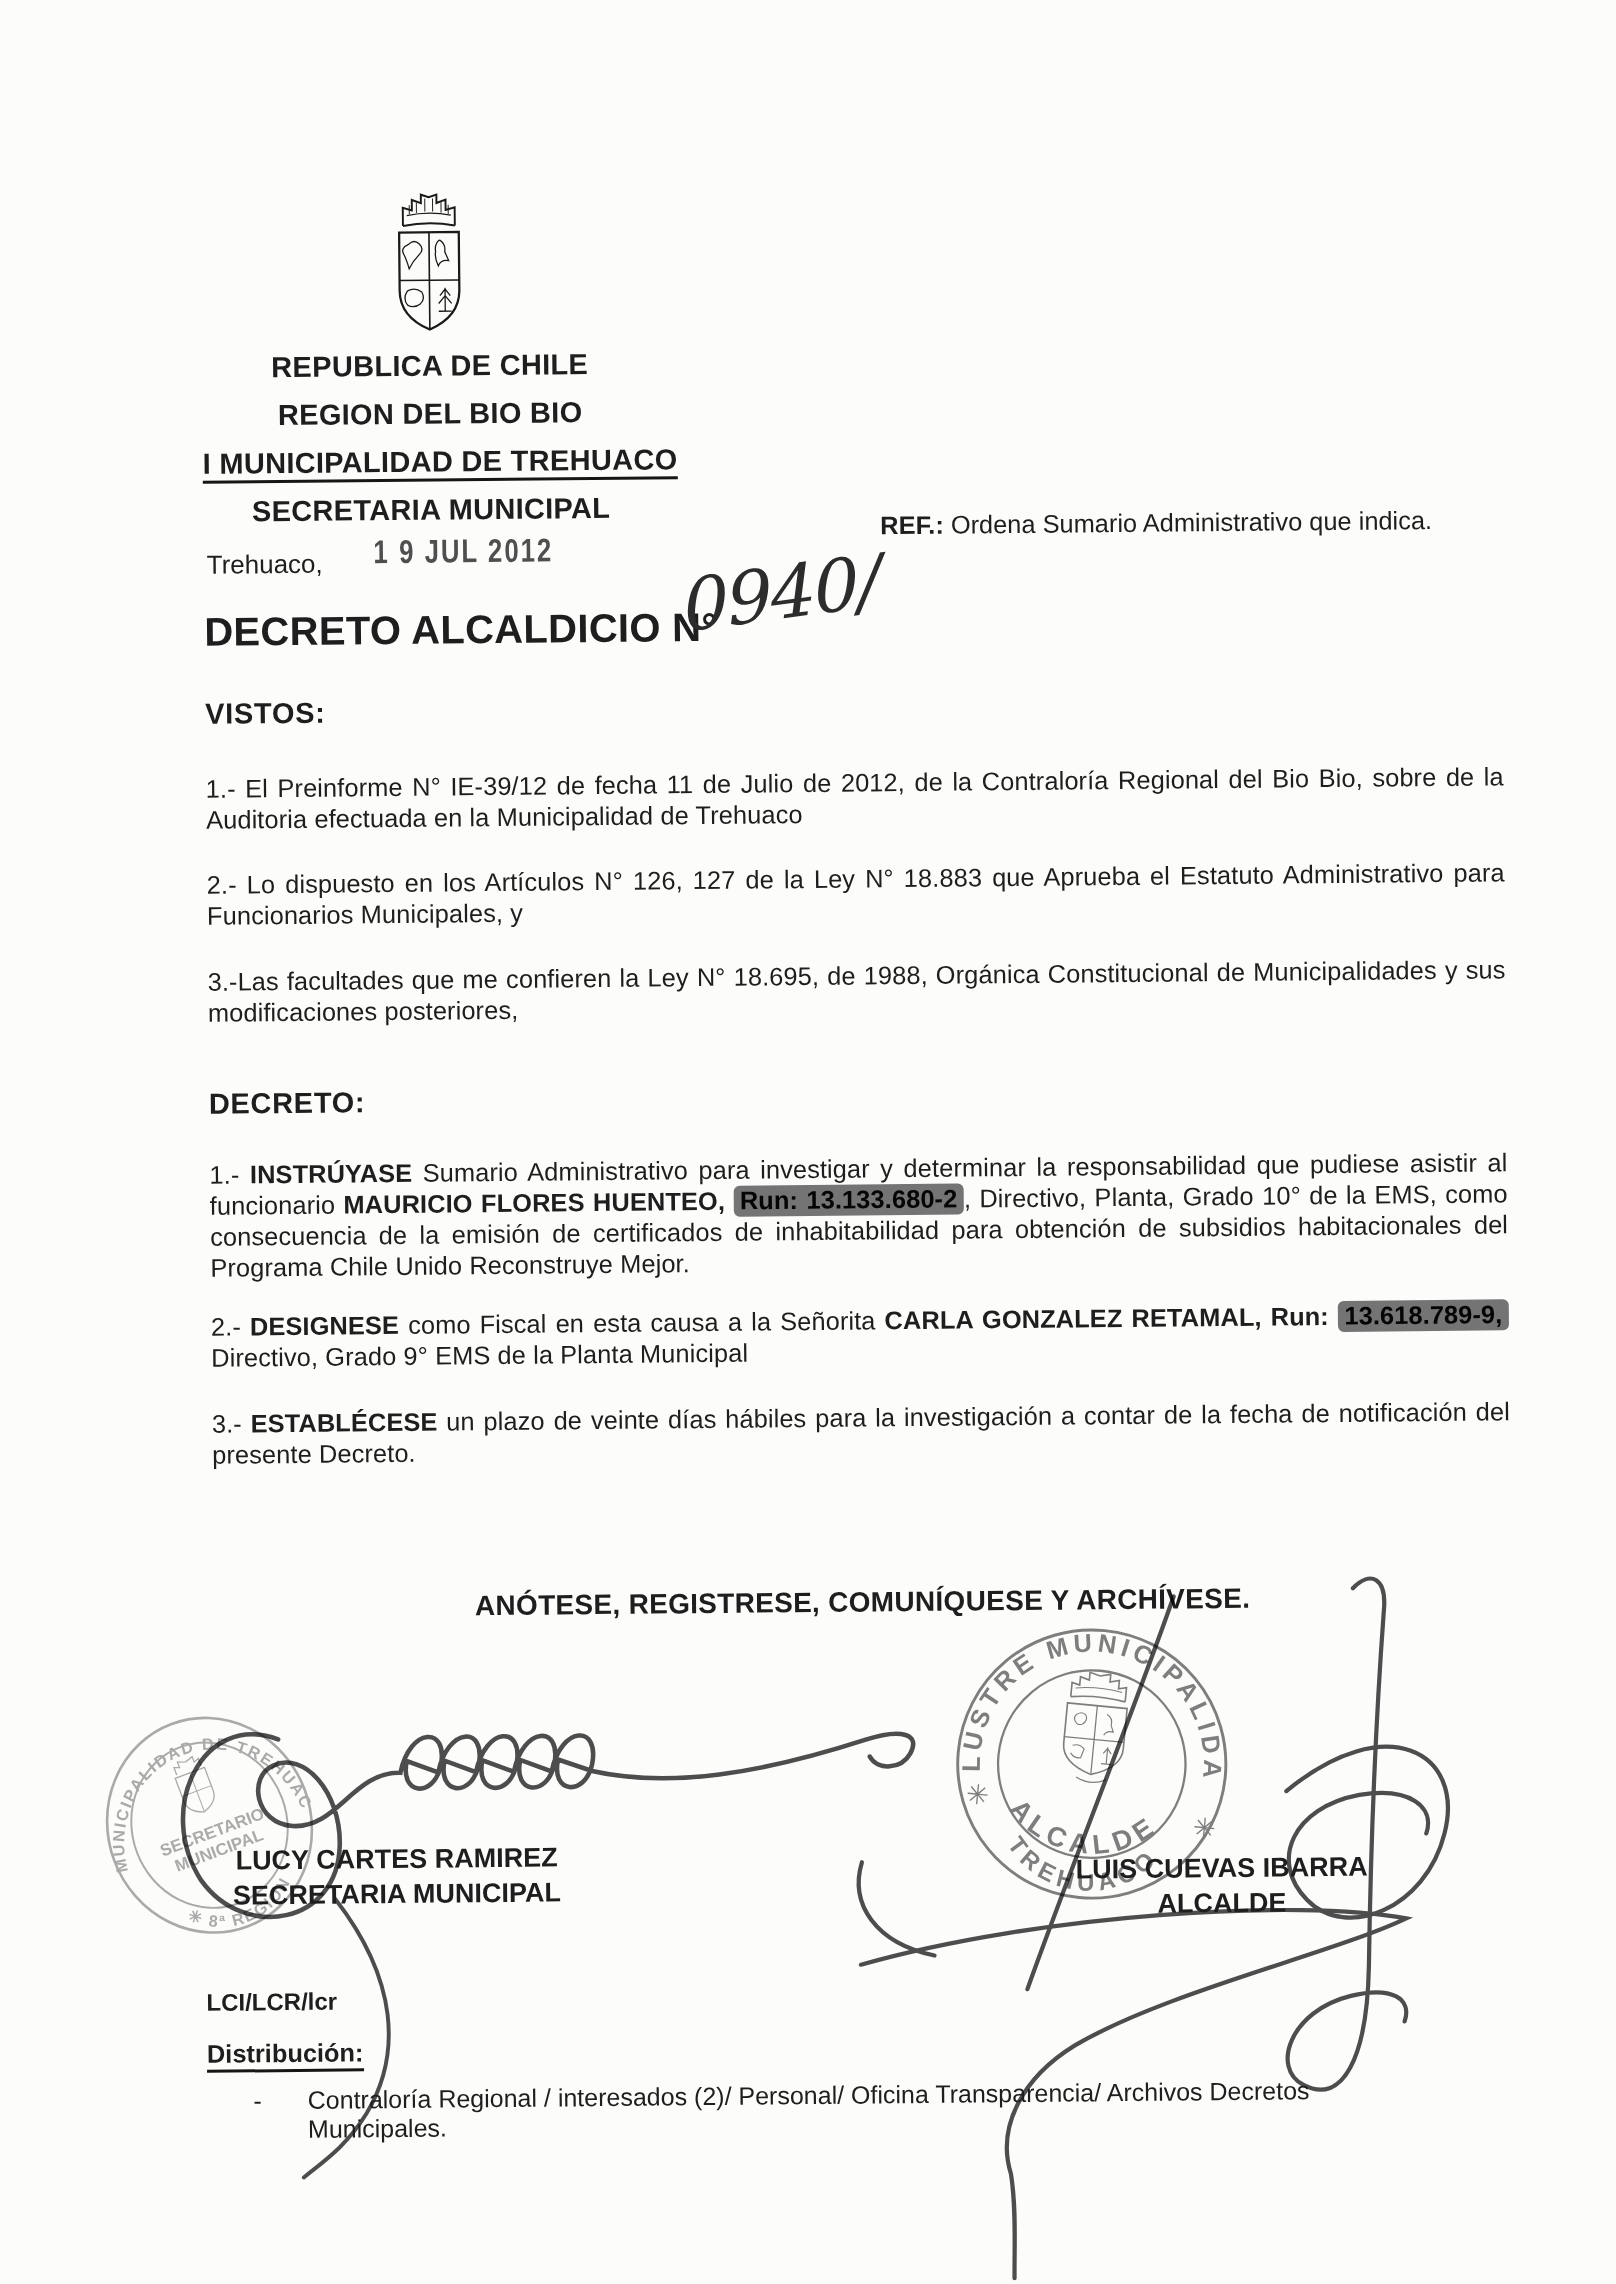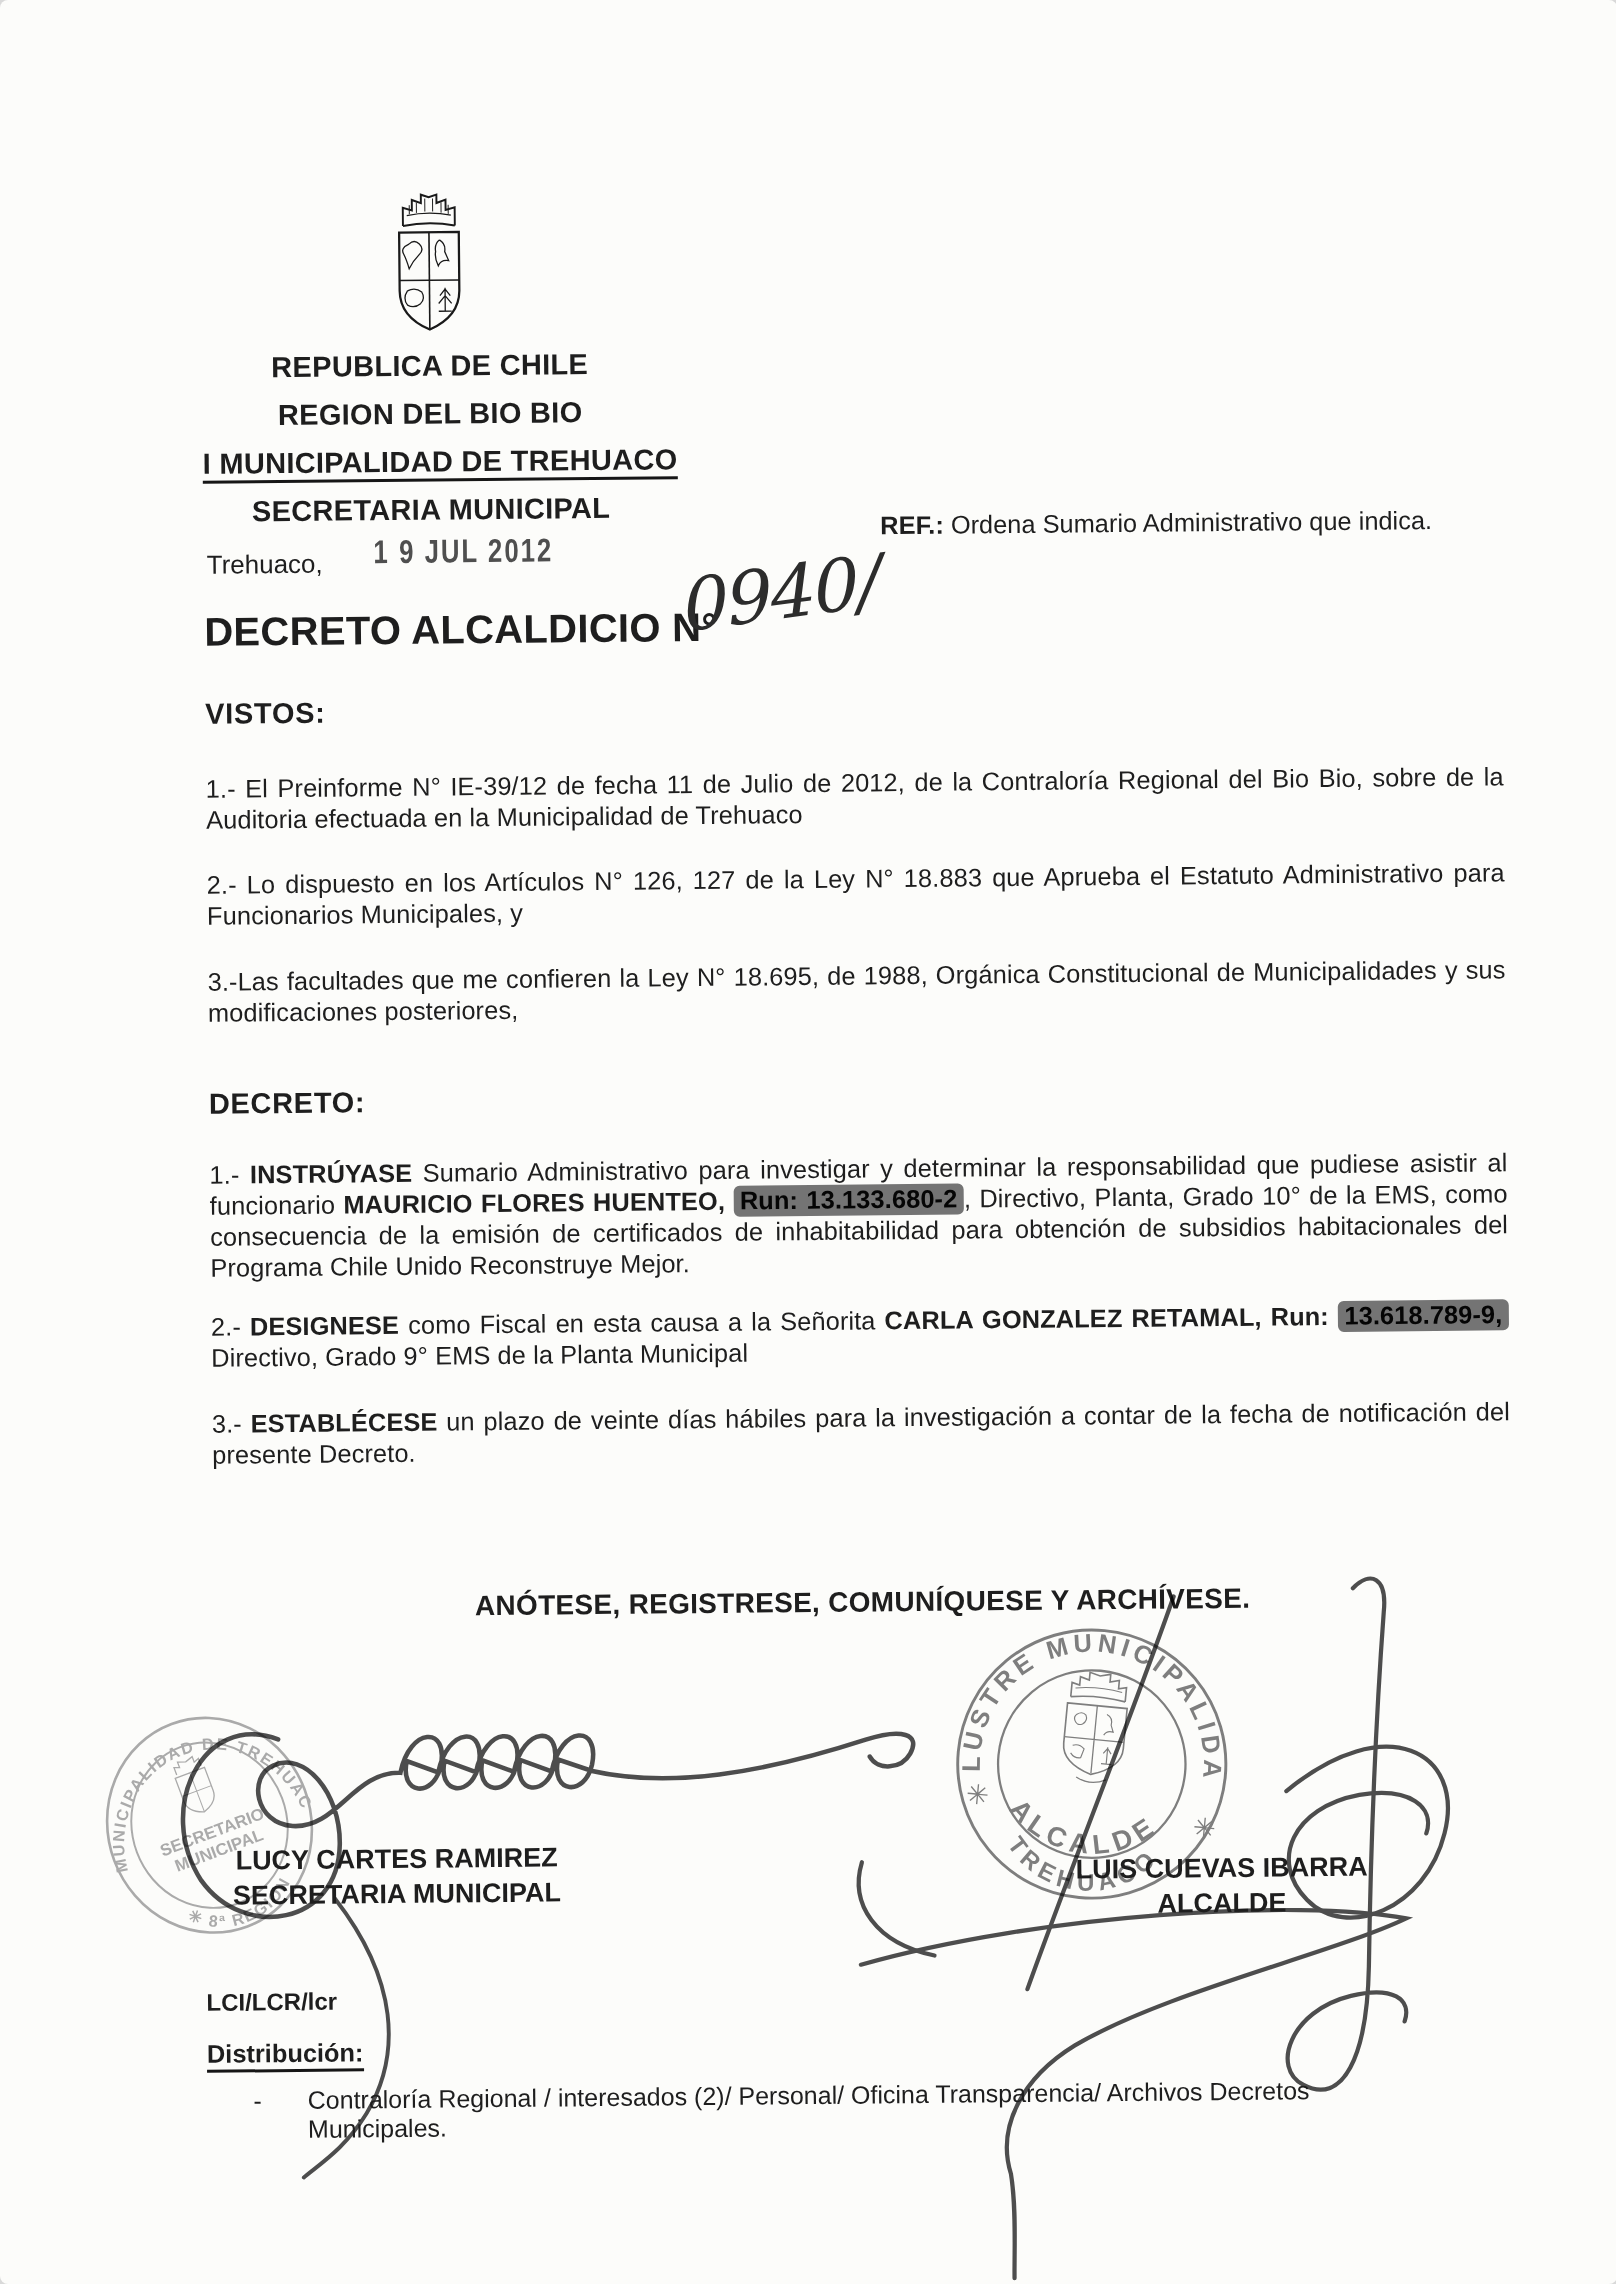--- a/index.html
+++ b/index.html
@@ -1,19 +1,19 @@
 <!DOCTYPE html>
 <html style="font-size:10.4px"><head>
 <meta charset="utf-8">
 <style>
   html,body{margin:0;padding:0;background:#d9d9d9;}
   .sheet{
     position:relative;width:1617px;height:2284px;margin:0 auto;
     background:#fcfcfa;overflow:hidden;
-    font-family:"Liberation Sans",sans-serif;color:#1e1e1e;border-radius:8px;
+    font-family:"Liberation Sans",sans-serif;color:#1e1e1e;
   }
   .tilt{position:absolute;inset:0;transform:rotate(-0.55deg);transform-origin:50% 40%;}
   .abs{position:absolute;}
   
   .letterhead{left:207px;top:188px;width:456px;text-align:center;}
   .crest svg{display:block;margin:0 auto;}
   .hline{font-weight:bold;font-size:29px;line-height:48px;letter-spacing:0.3px;white-space:nowrap;}
   .hline .u{border-bottom:3.9px solid #161616;padding-bottom:1.3px;}
   
   .ref{left:884px;top:512px;font-size:25.4px;white-space:nowrap;}

